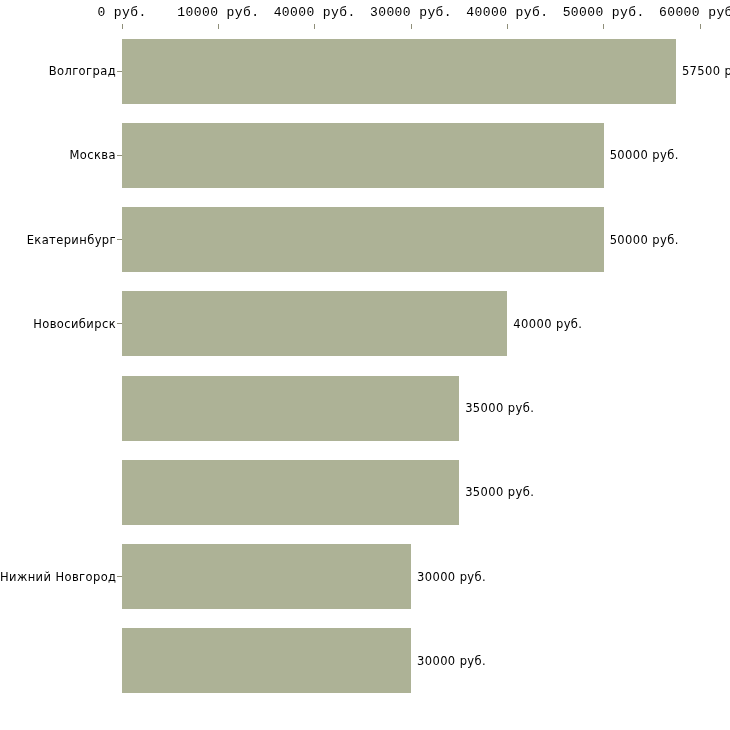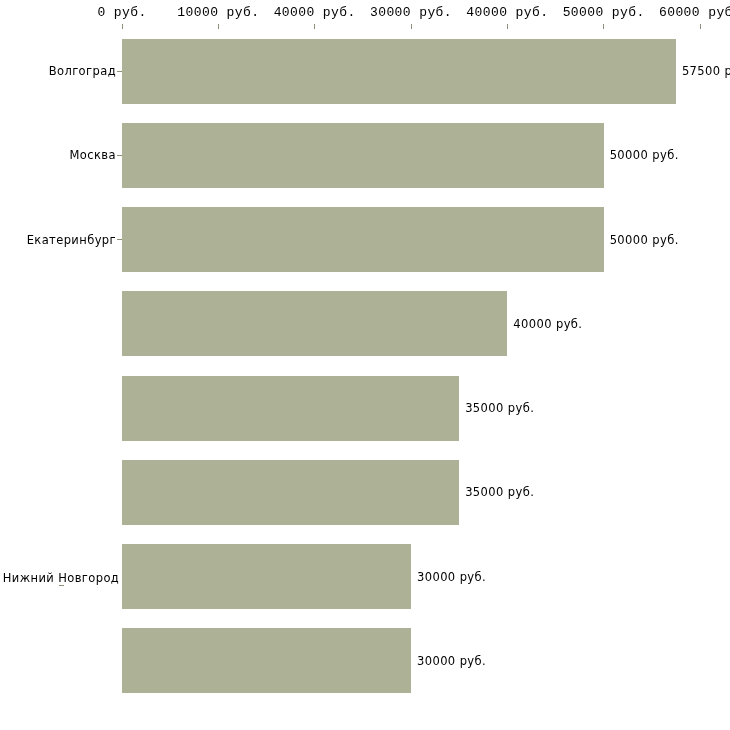--- a/index.html
+++ b/index.html
@@ -199,19 +199,23 @@
         <span class="ytick-mark"></span>
       </div>
       <div class="ytick" style="top: 33.125px; height: 18px;">
         <span class="ytick-label">Волгоград</span>
         <span class="ytick-mark"></span>
       </div>
       <div class="ytick" style="top: 201.625px; height: 18px;">
         <span class="ytick-label">Екатеринбург</span>
         <span class="ytick-mark"></span>
       </div>
-      <div class="ytick" style="top: 538.625px; height: 18px; flex-direction: column;">
+      <div class="ytick" style="top: 285.875px; height: 18px;">
+        <span class="ytick-label">Новосибирск</span>
+        <span class="ytick-mark"></span>
+      </div>
+      <div class="ytick" style="top: 538.625px; height: 18px;">
         <span class="ytick-label">Нижний Новгород</span>
         <span class="ytick-mark"></span>
       </div>
     </div>
 
 </div>
 
 </body></html>

